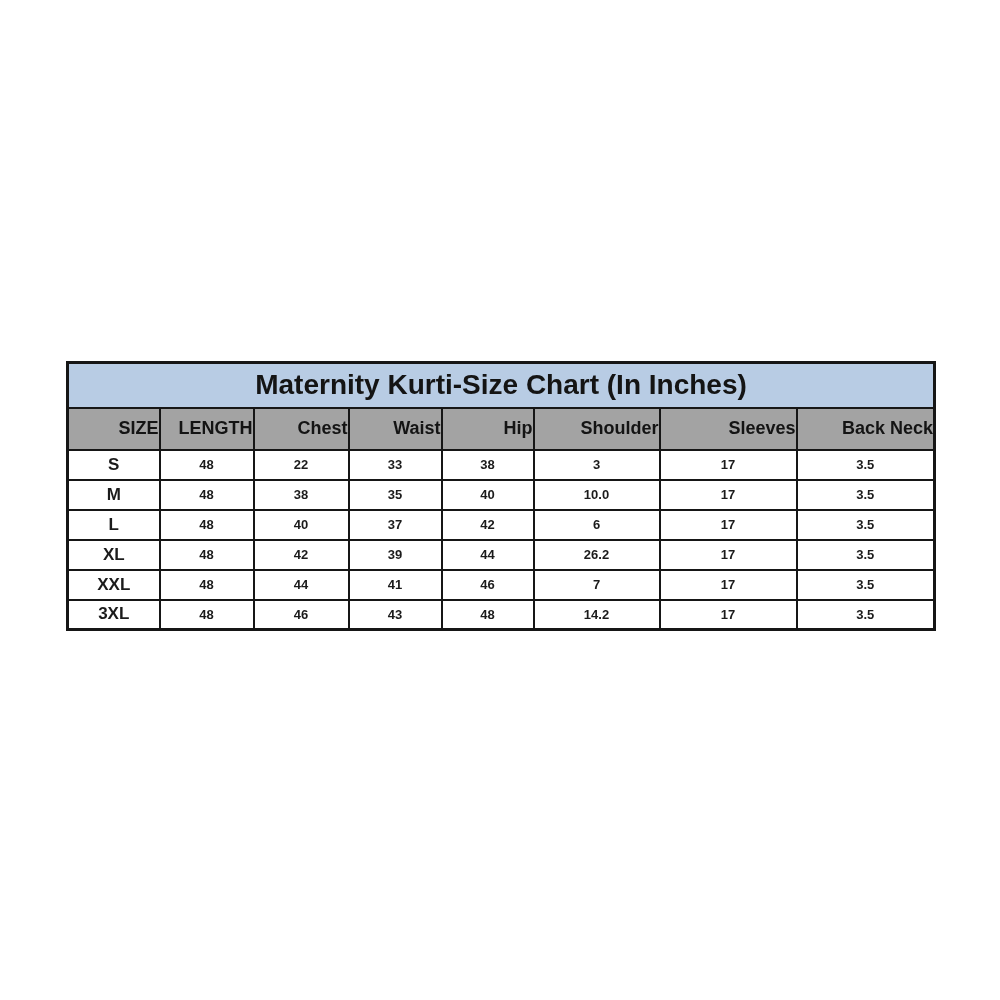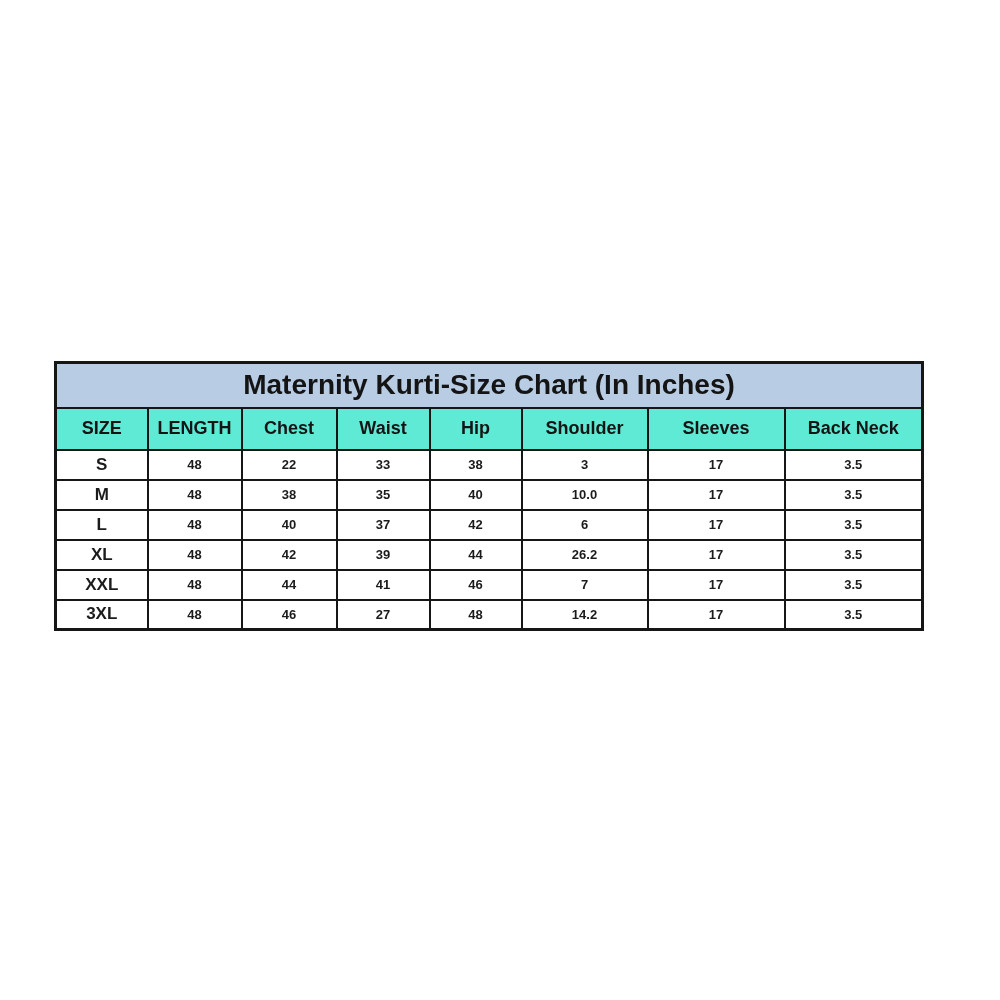--- a/index.html
+++ b/index.html
@@ -12,21 +12,21 @@
   }
   .canvas {
     position: relative;
     width: 1000px;
     height: 1000px;
     background: #ffffff;
     overflow: hidden;
   }
   .size-chart-wrap {
     position: absolute;
-    left: 54px;
+    left: 66px;
     top: 361px;
     width: 867px;
   }
   table.size-chart {
     width: 100%;
     border-collapse: collapse;
     table-layout: fixed;
     border: 3px solid #161616;
   }
   table.size-chart td, table.size-chart th {
@@ -38,25 +38,26 @@
   }
   tr.title-row td {
     background: #b8cce4;
     height: 45px;
     font-size: 28px;
     font-weight: bold;
     letter-spacing: 0px;
     color: #141414;
   }
   tr.header-row th {
-    background: #5eead4;
+    background: #a3a3a3;
     height: 42px;
     font-size: 18px;
     font-weight: bold;
     color: #141414;
+    text-align: right;
   }
   tr.data-row td {
     background: #ffffff;
     height: 30px;
     font-size: 13px;
     font-weight: bold;
     color: #1b1b1b;
   }
   tr.data-row td.size-cell {
     font-weight: bold;
@@ -150,21 +151,21 @@
             <td>41</td>
             <td>46</td>
             <td>7</td>
             <td>17</td>
             <td>3.5</td>
           </tr>
           <tr class="data-row">
             <td class="size-cell">3XL</td>
             <td>48</td>
             <td>46</td>
-            <td>27</td>
+            <td>43</td>
             <td>48</td>
             <td>14.2</td>
             <td>17</td>
             <td>3.5</td>
           </tr>
         </tbody>
     </table>
   </div>
 </div>
 

